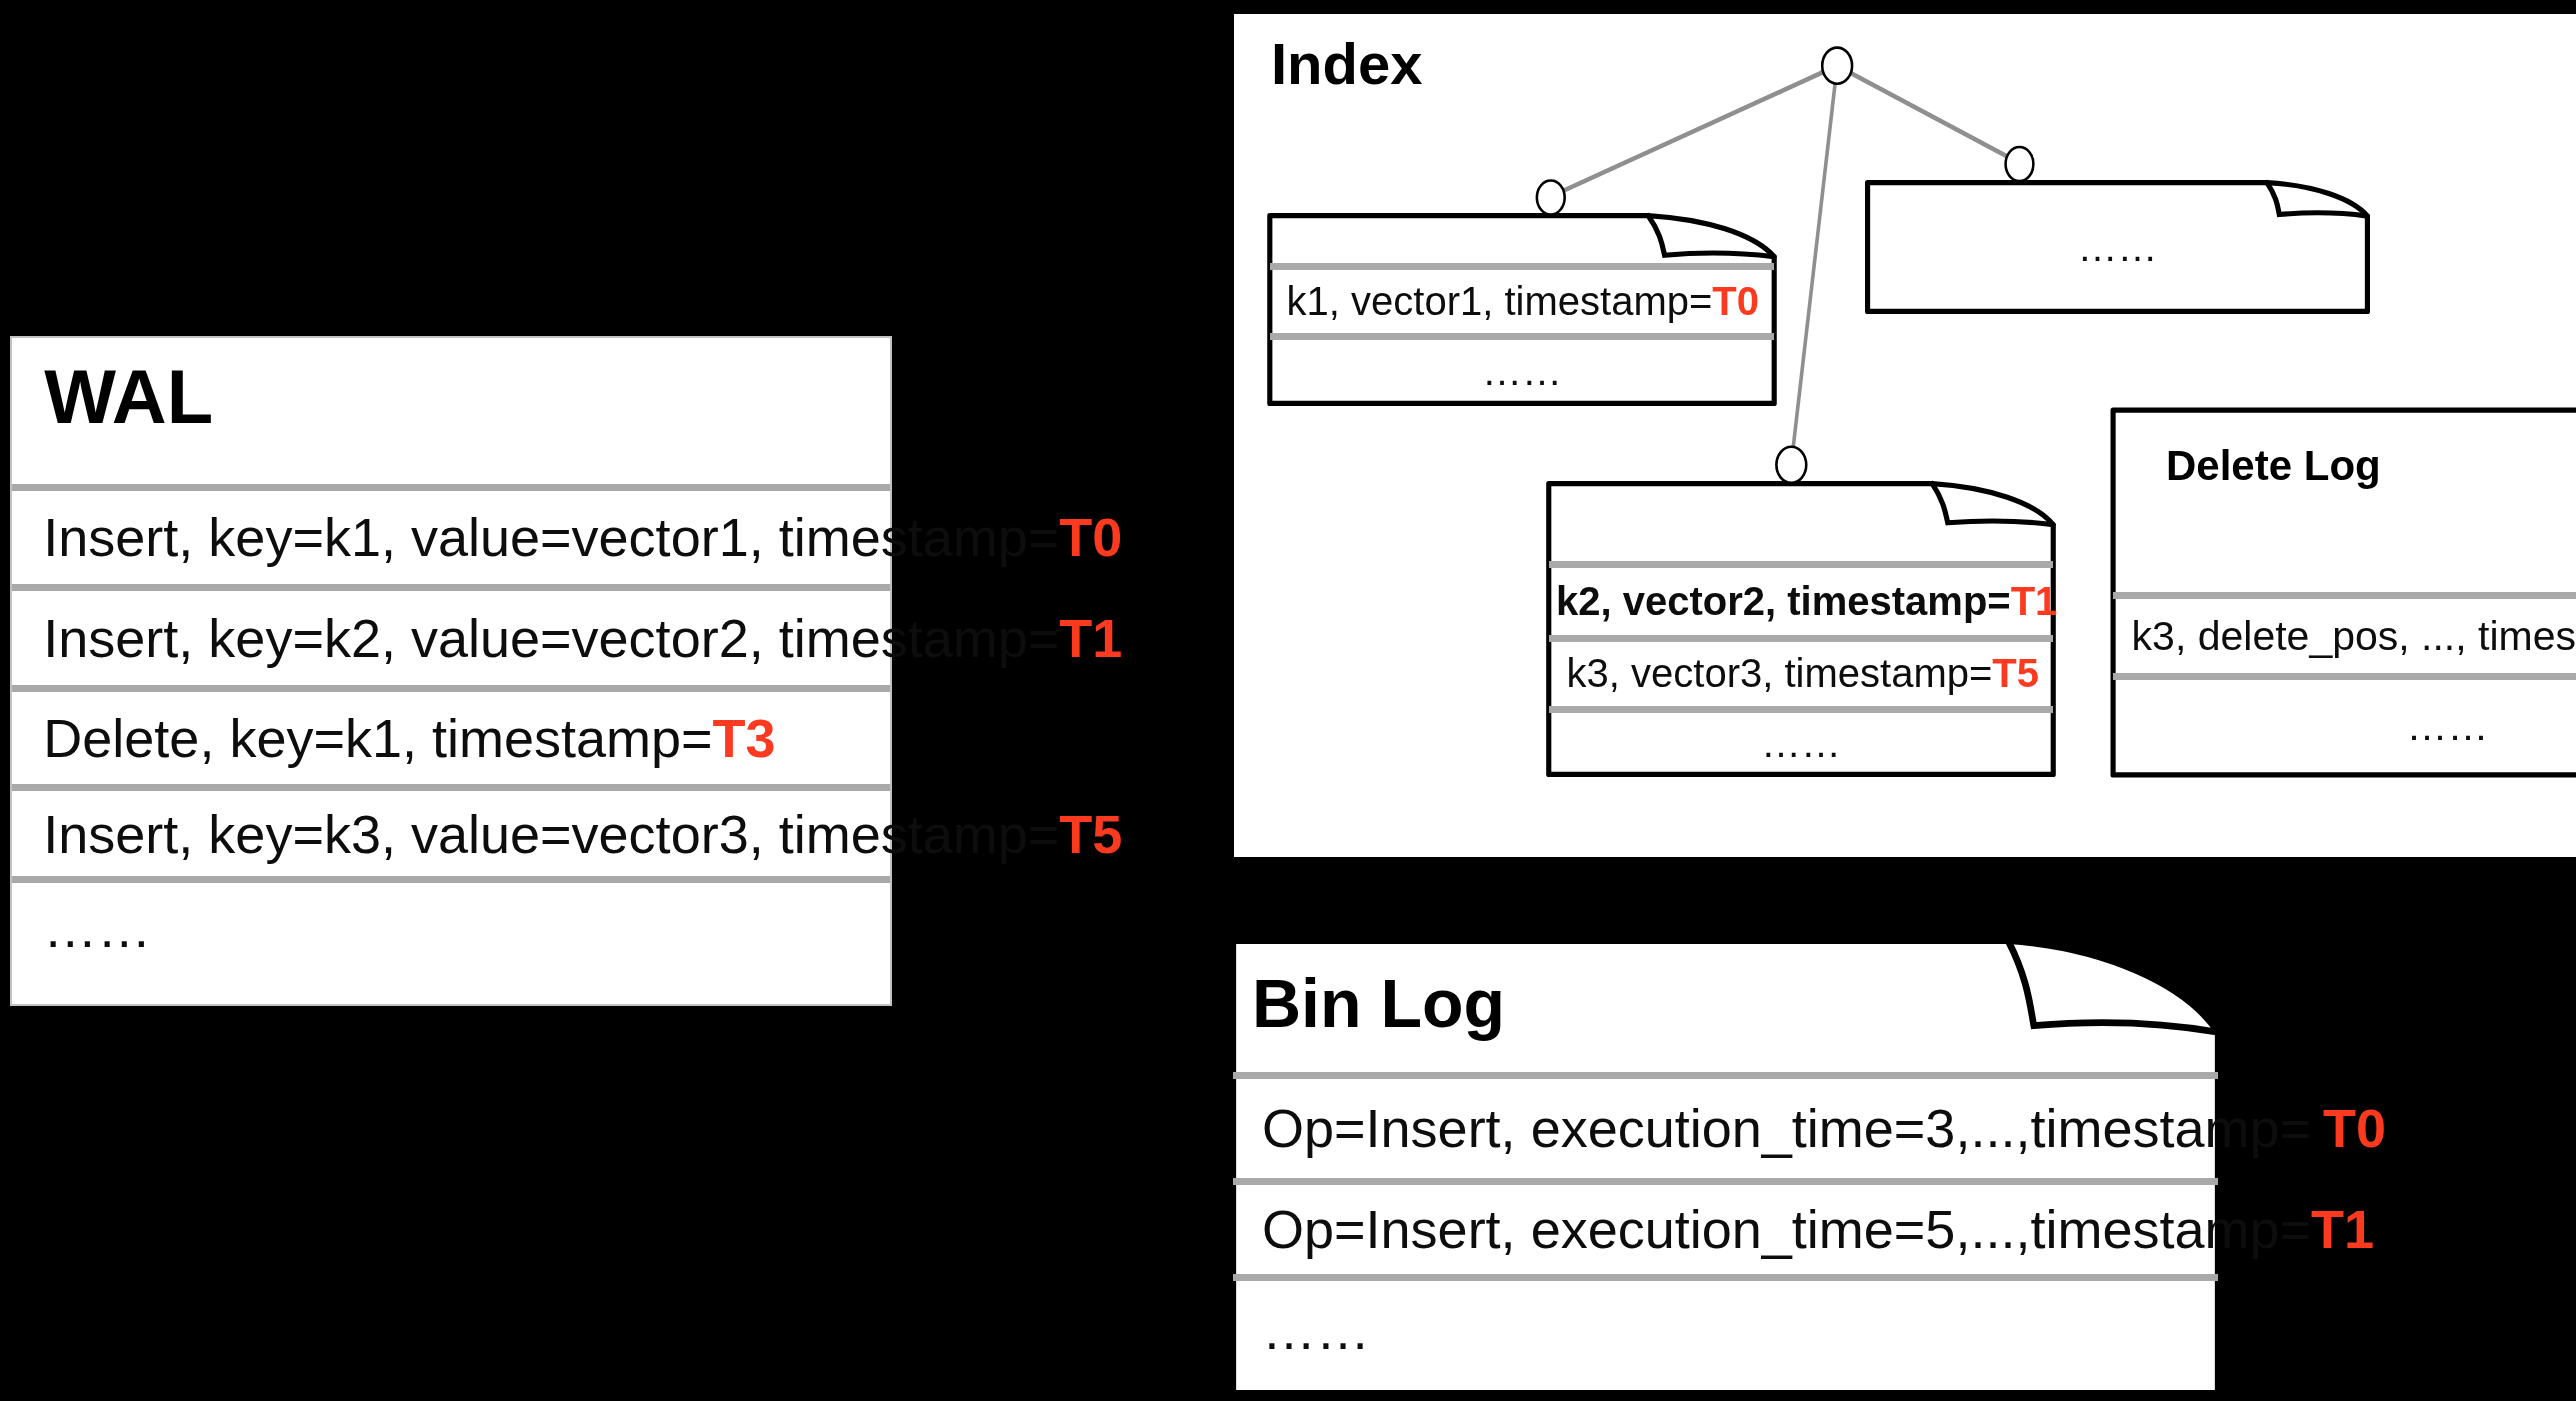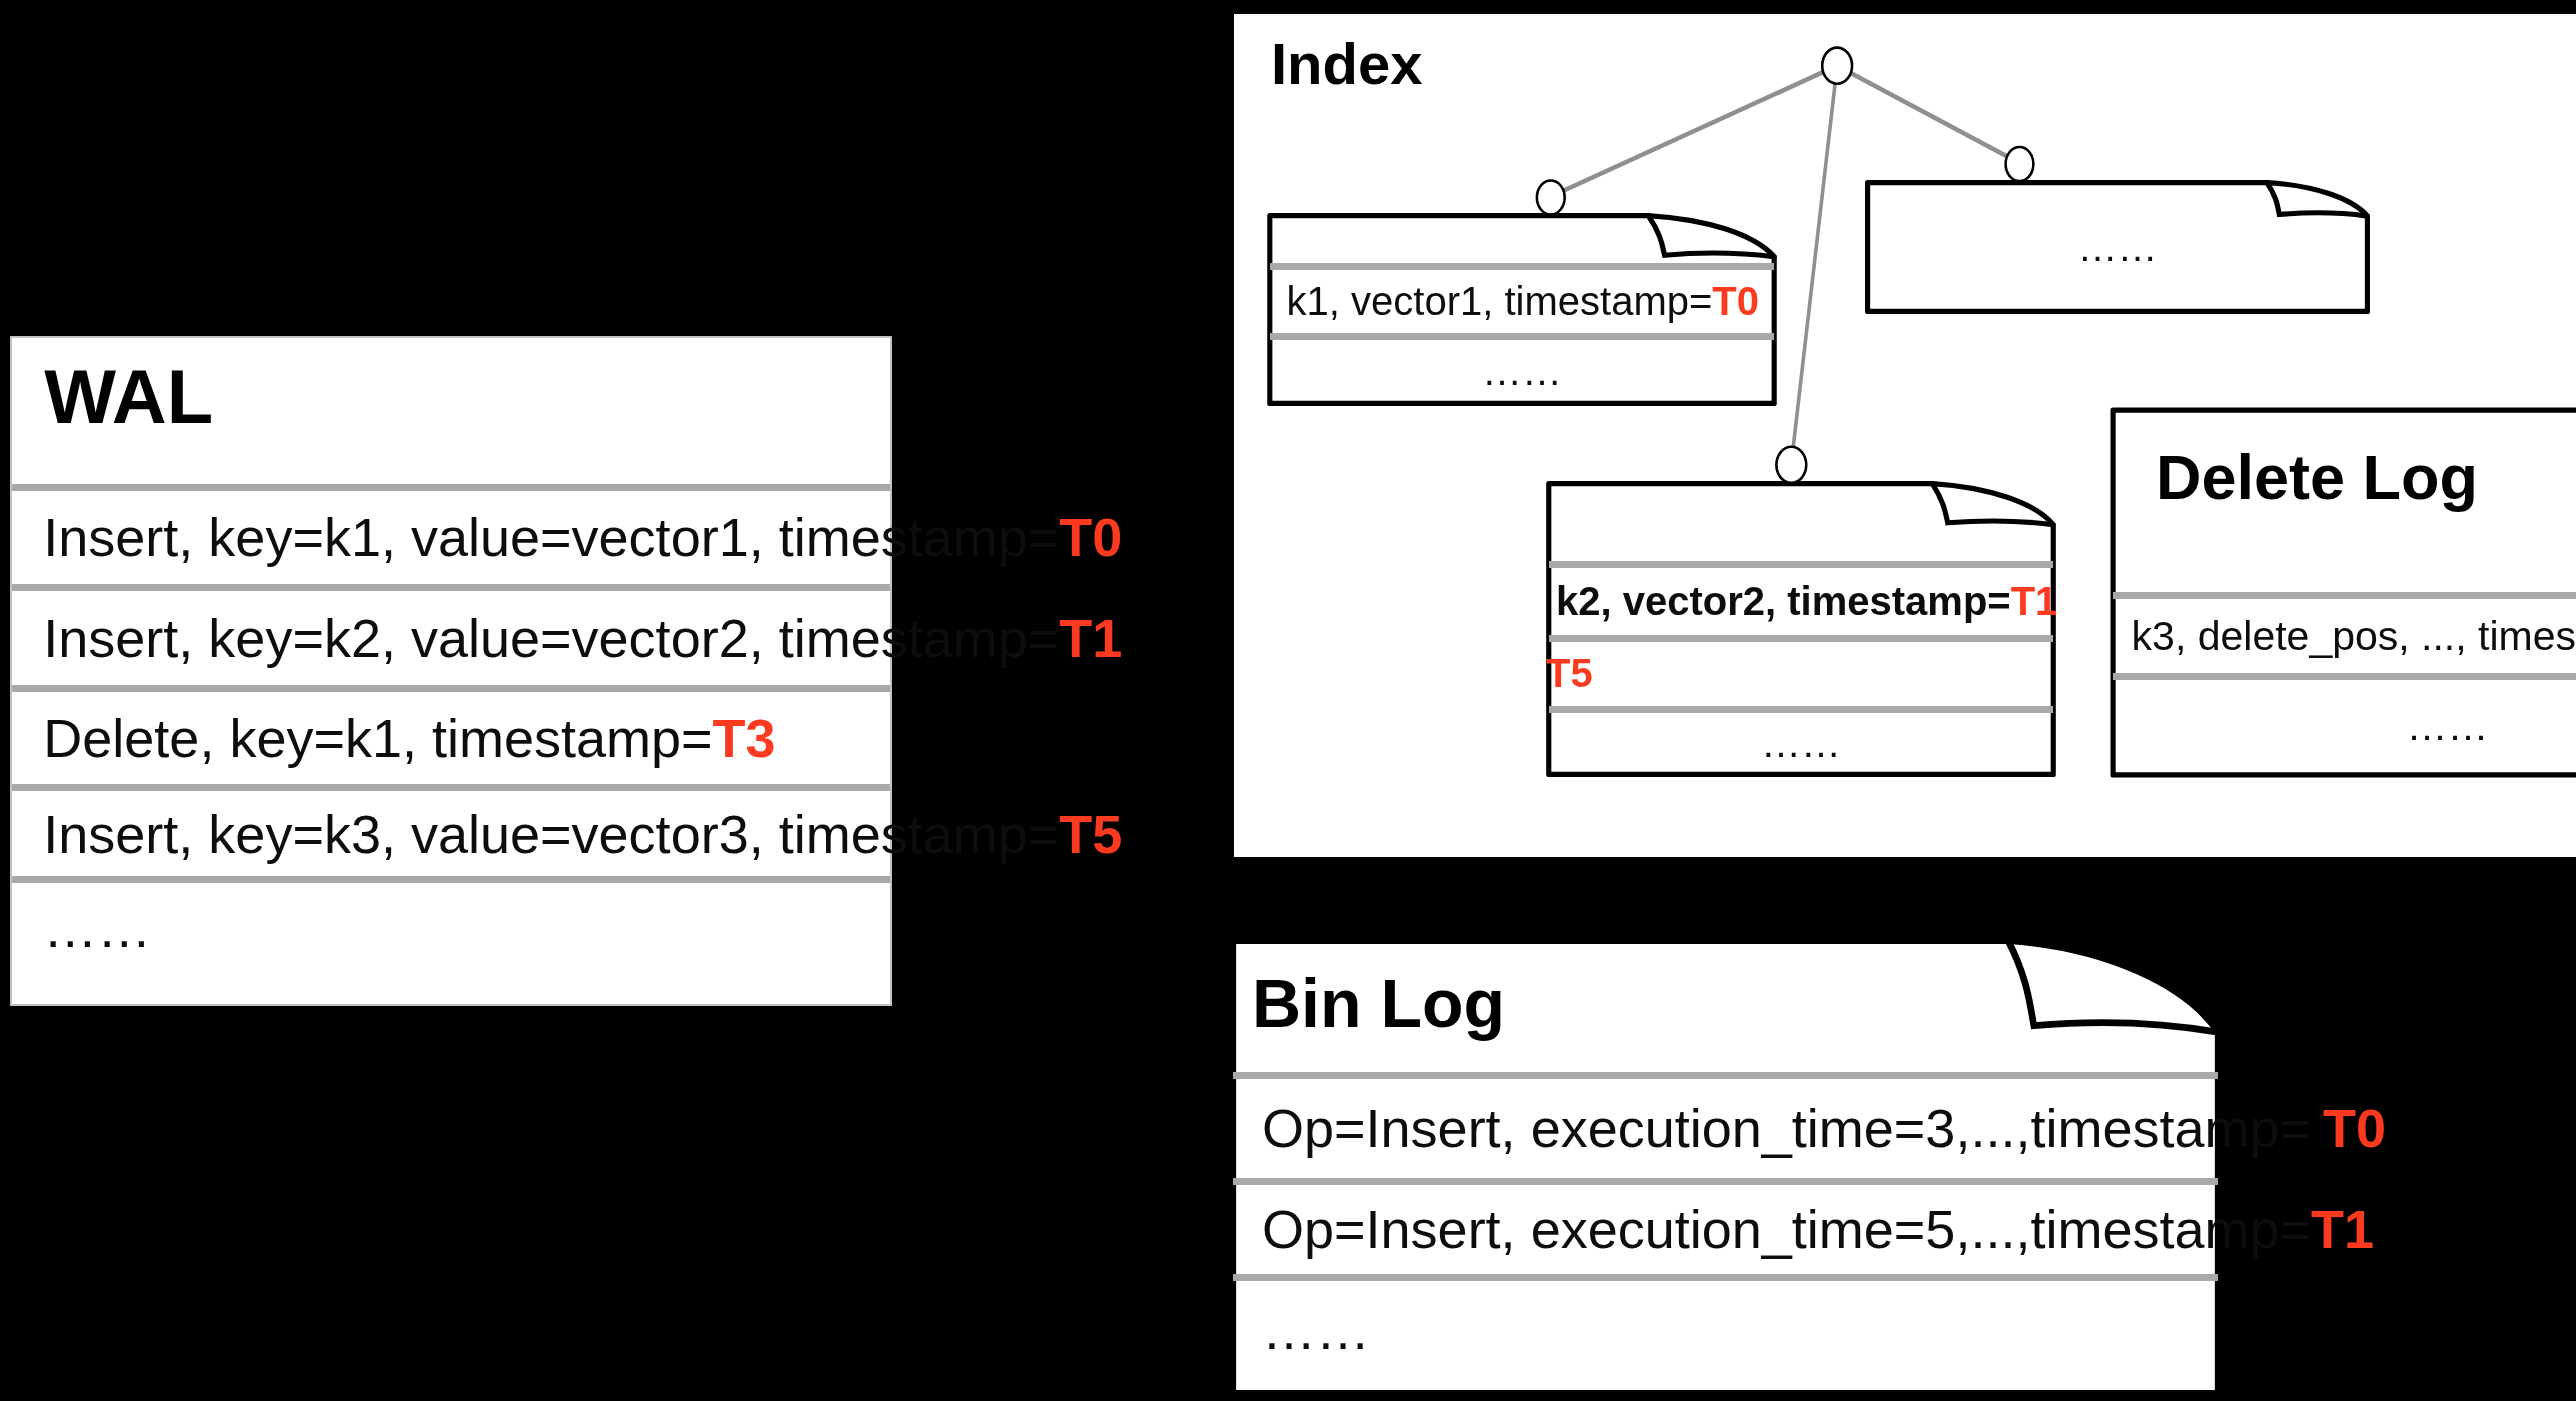--- a/index.html
+++ b/index.html
@@ -122,35 +122,36 @@
     </svg>
     <div class="content">
       <div class="divider" style="top:80px;left:3.1px;right:3.1px;"></div>
       <div class="divider" style="top:154px;left:3.1px;right:3.1px;"></div>
       <div class="divider" style="top:225px;left:3.1px;right:3.1px;"></div>
       <div class="row" style="top:87px;height:67px;font-size:40px;">
         <span style="padding-left:10px;font-weight:bold;">k2, vector2, timestamp=</span>
           <span class="ts">T1</span>
       </div>
       <div class="row" style="top:160px;height:64px;font-size:40px;">
+        <span style="padding-left:20.6px;">k3, vector3, timestamp=</span>
           <span class="ts">T5</span>
       </div>
       <div class="row centered" style="top:231px;height:62px;font-size:40px;">
         <span>……</span>
       </div>
     </div>
   </div>
 
   <div class="doc" style="left:876px;top:393px;width:675px;height:371px;">
     <svg width="675" height="371" viewBox="0 0 1310 720">
       <path class="doc-body" d="M 6 6 L 1020 6 C 1150 14, 1262 50, 1304 100 L 1304 714 L 6 714 Z"></path>
       <path class="doc-flap" d="M 1020 6 C 1048 47, 1051 75, 1056 96 C 1140 90, 1222 90, 1304 100"></path>
     </svg>
     <div class="content">
-      <div class="title" style="position:absolute;left:46px;top:37px;font-size:63px;">Delete Log</div>
+      <div class="title" style="position:absolute;left:56px;top:37px;font-size:42px;">Delete Log</div>
       <div class="divider" style="top:185px;left:3.1px;right:3.1px;"></div>
       <div class="divider" style="top:266px;left:3.1px;right:3.1px;"></div>
       <div class="row" style="top:192px;height:74px;font-size:41px;">
         <span style="padding-left:21.6px;">k3, delete_pos, ..., timestamp=</span>
       </div>
       <div class="row centered" style="top:273px;height:93px;font-size:41px;">
         <span>……</span>
       </div>
     </div>
   </div>

